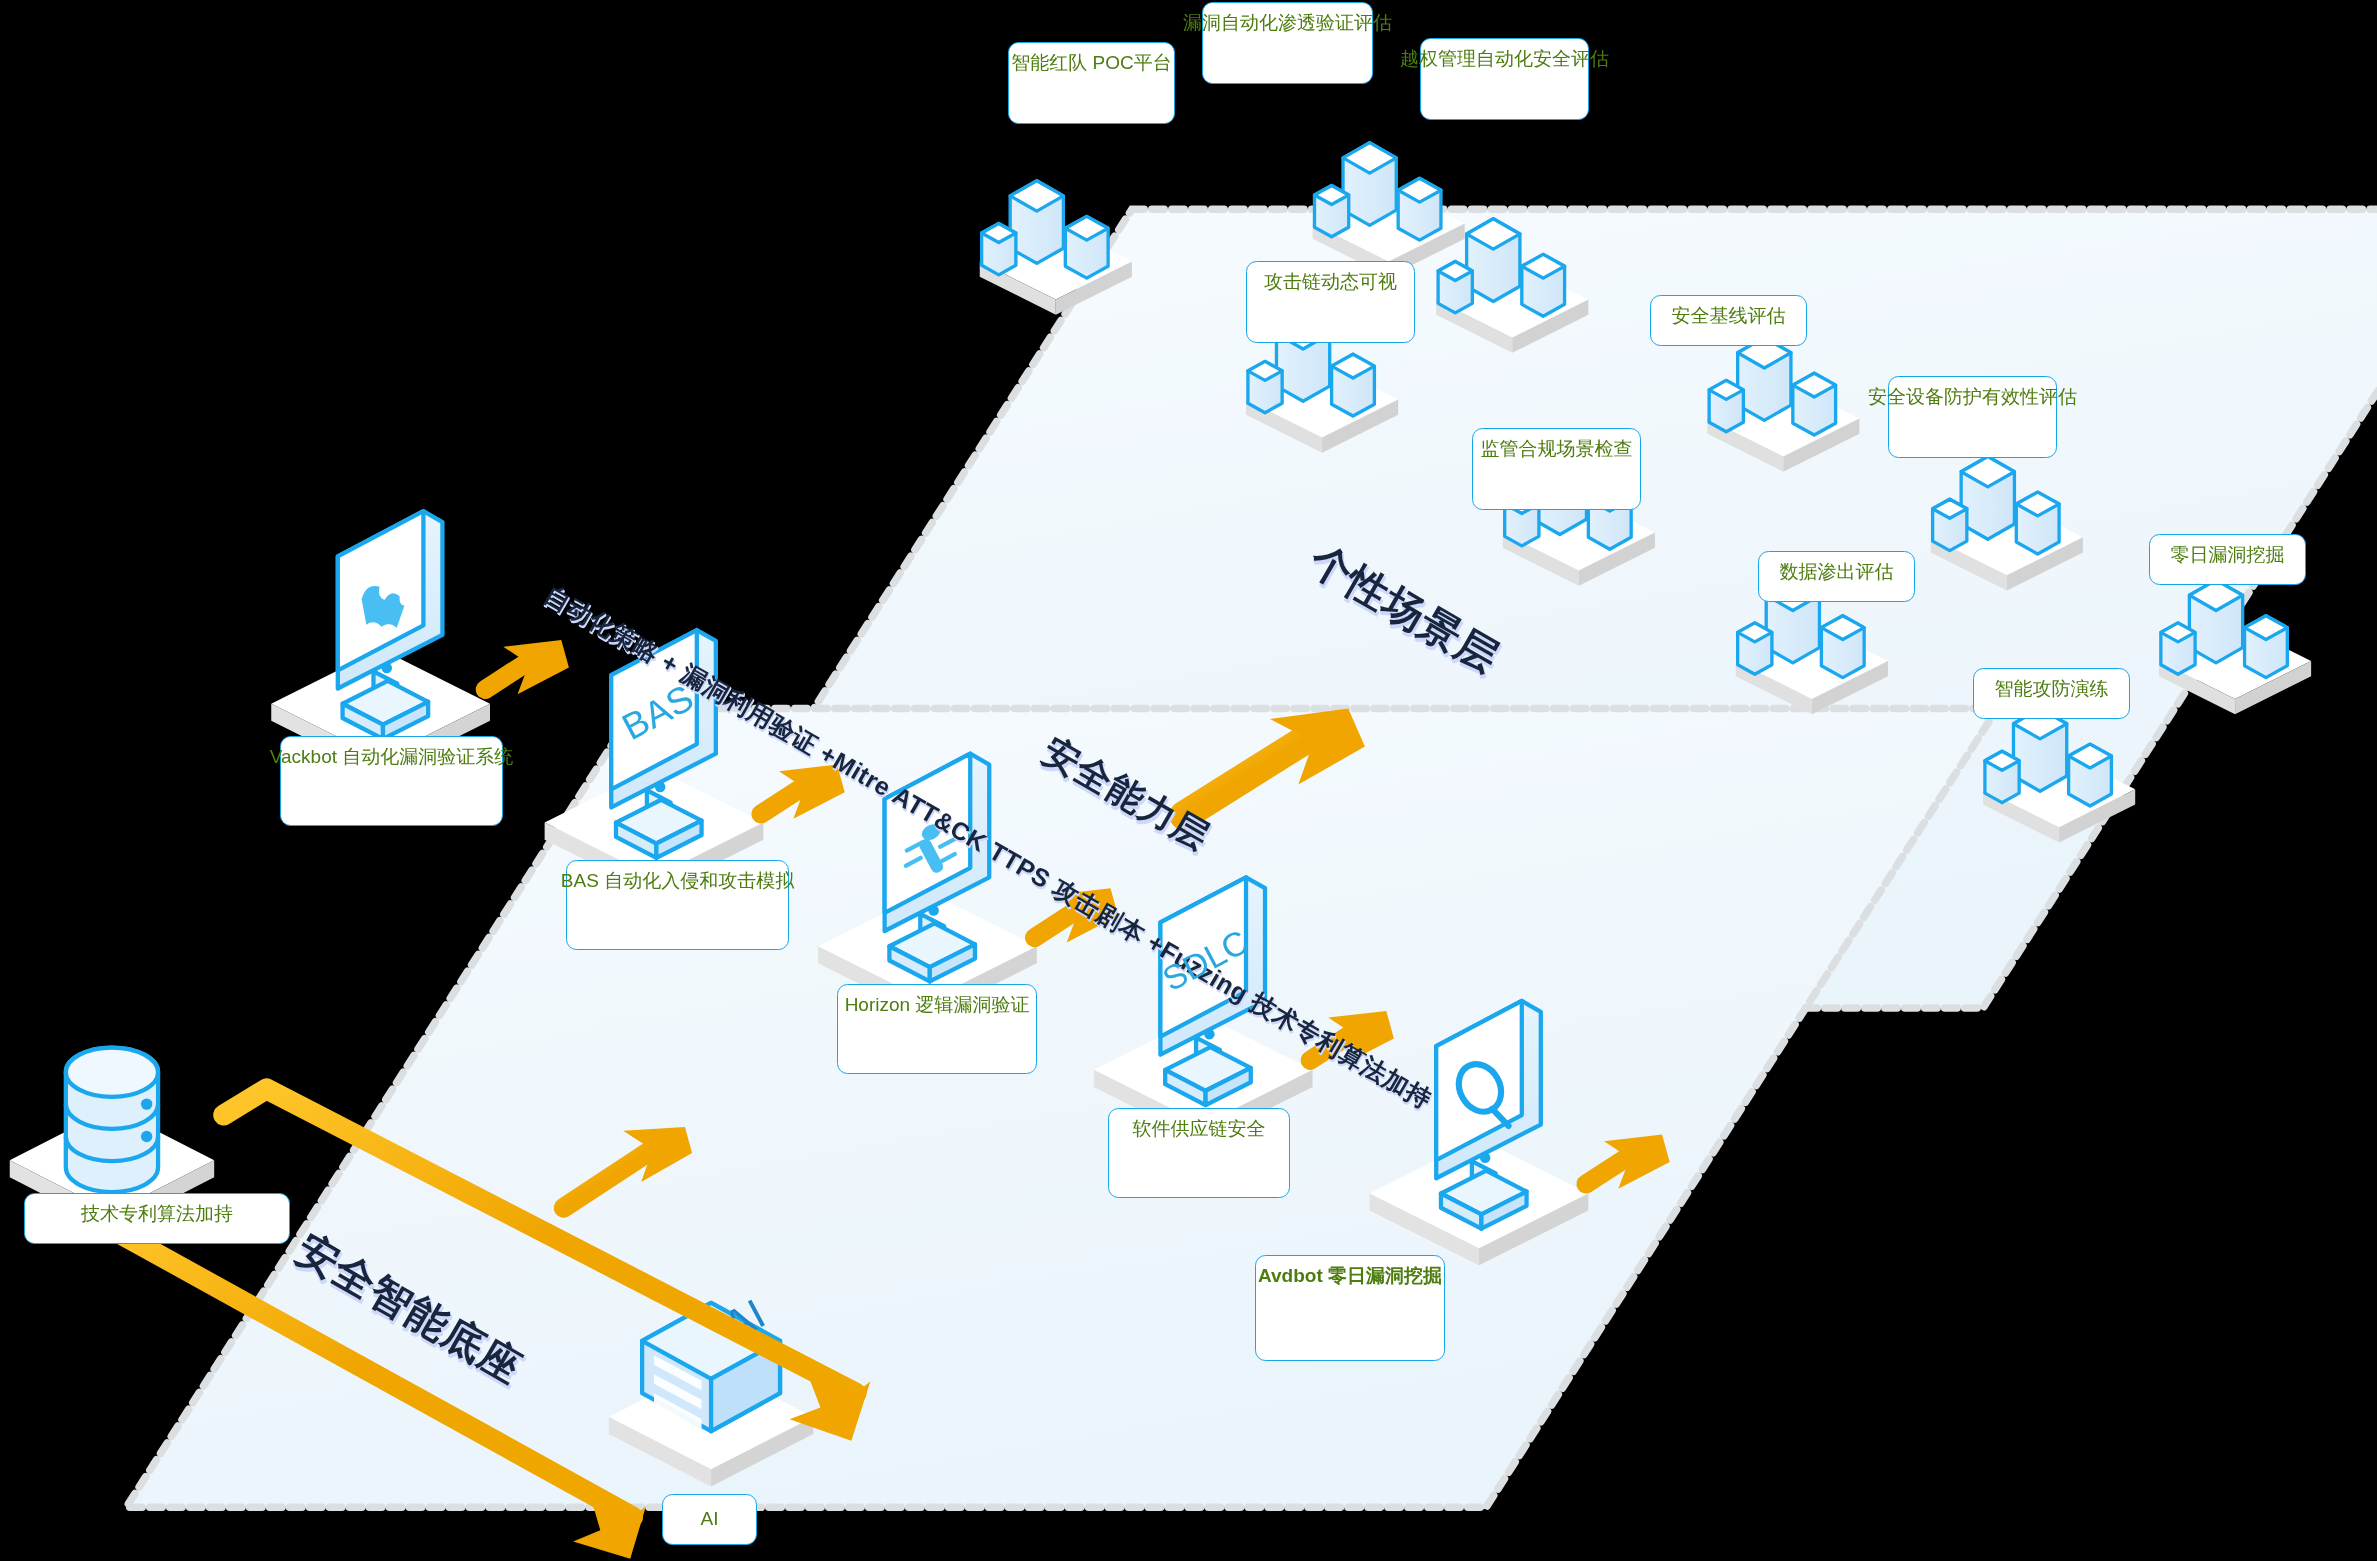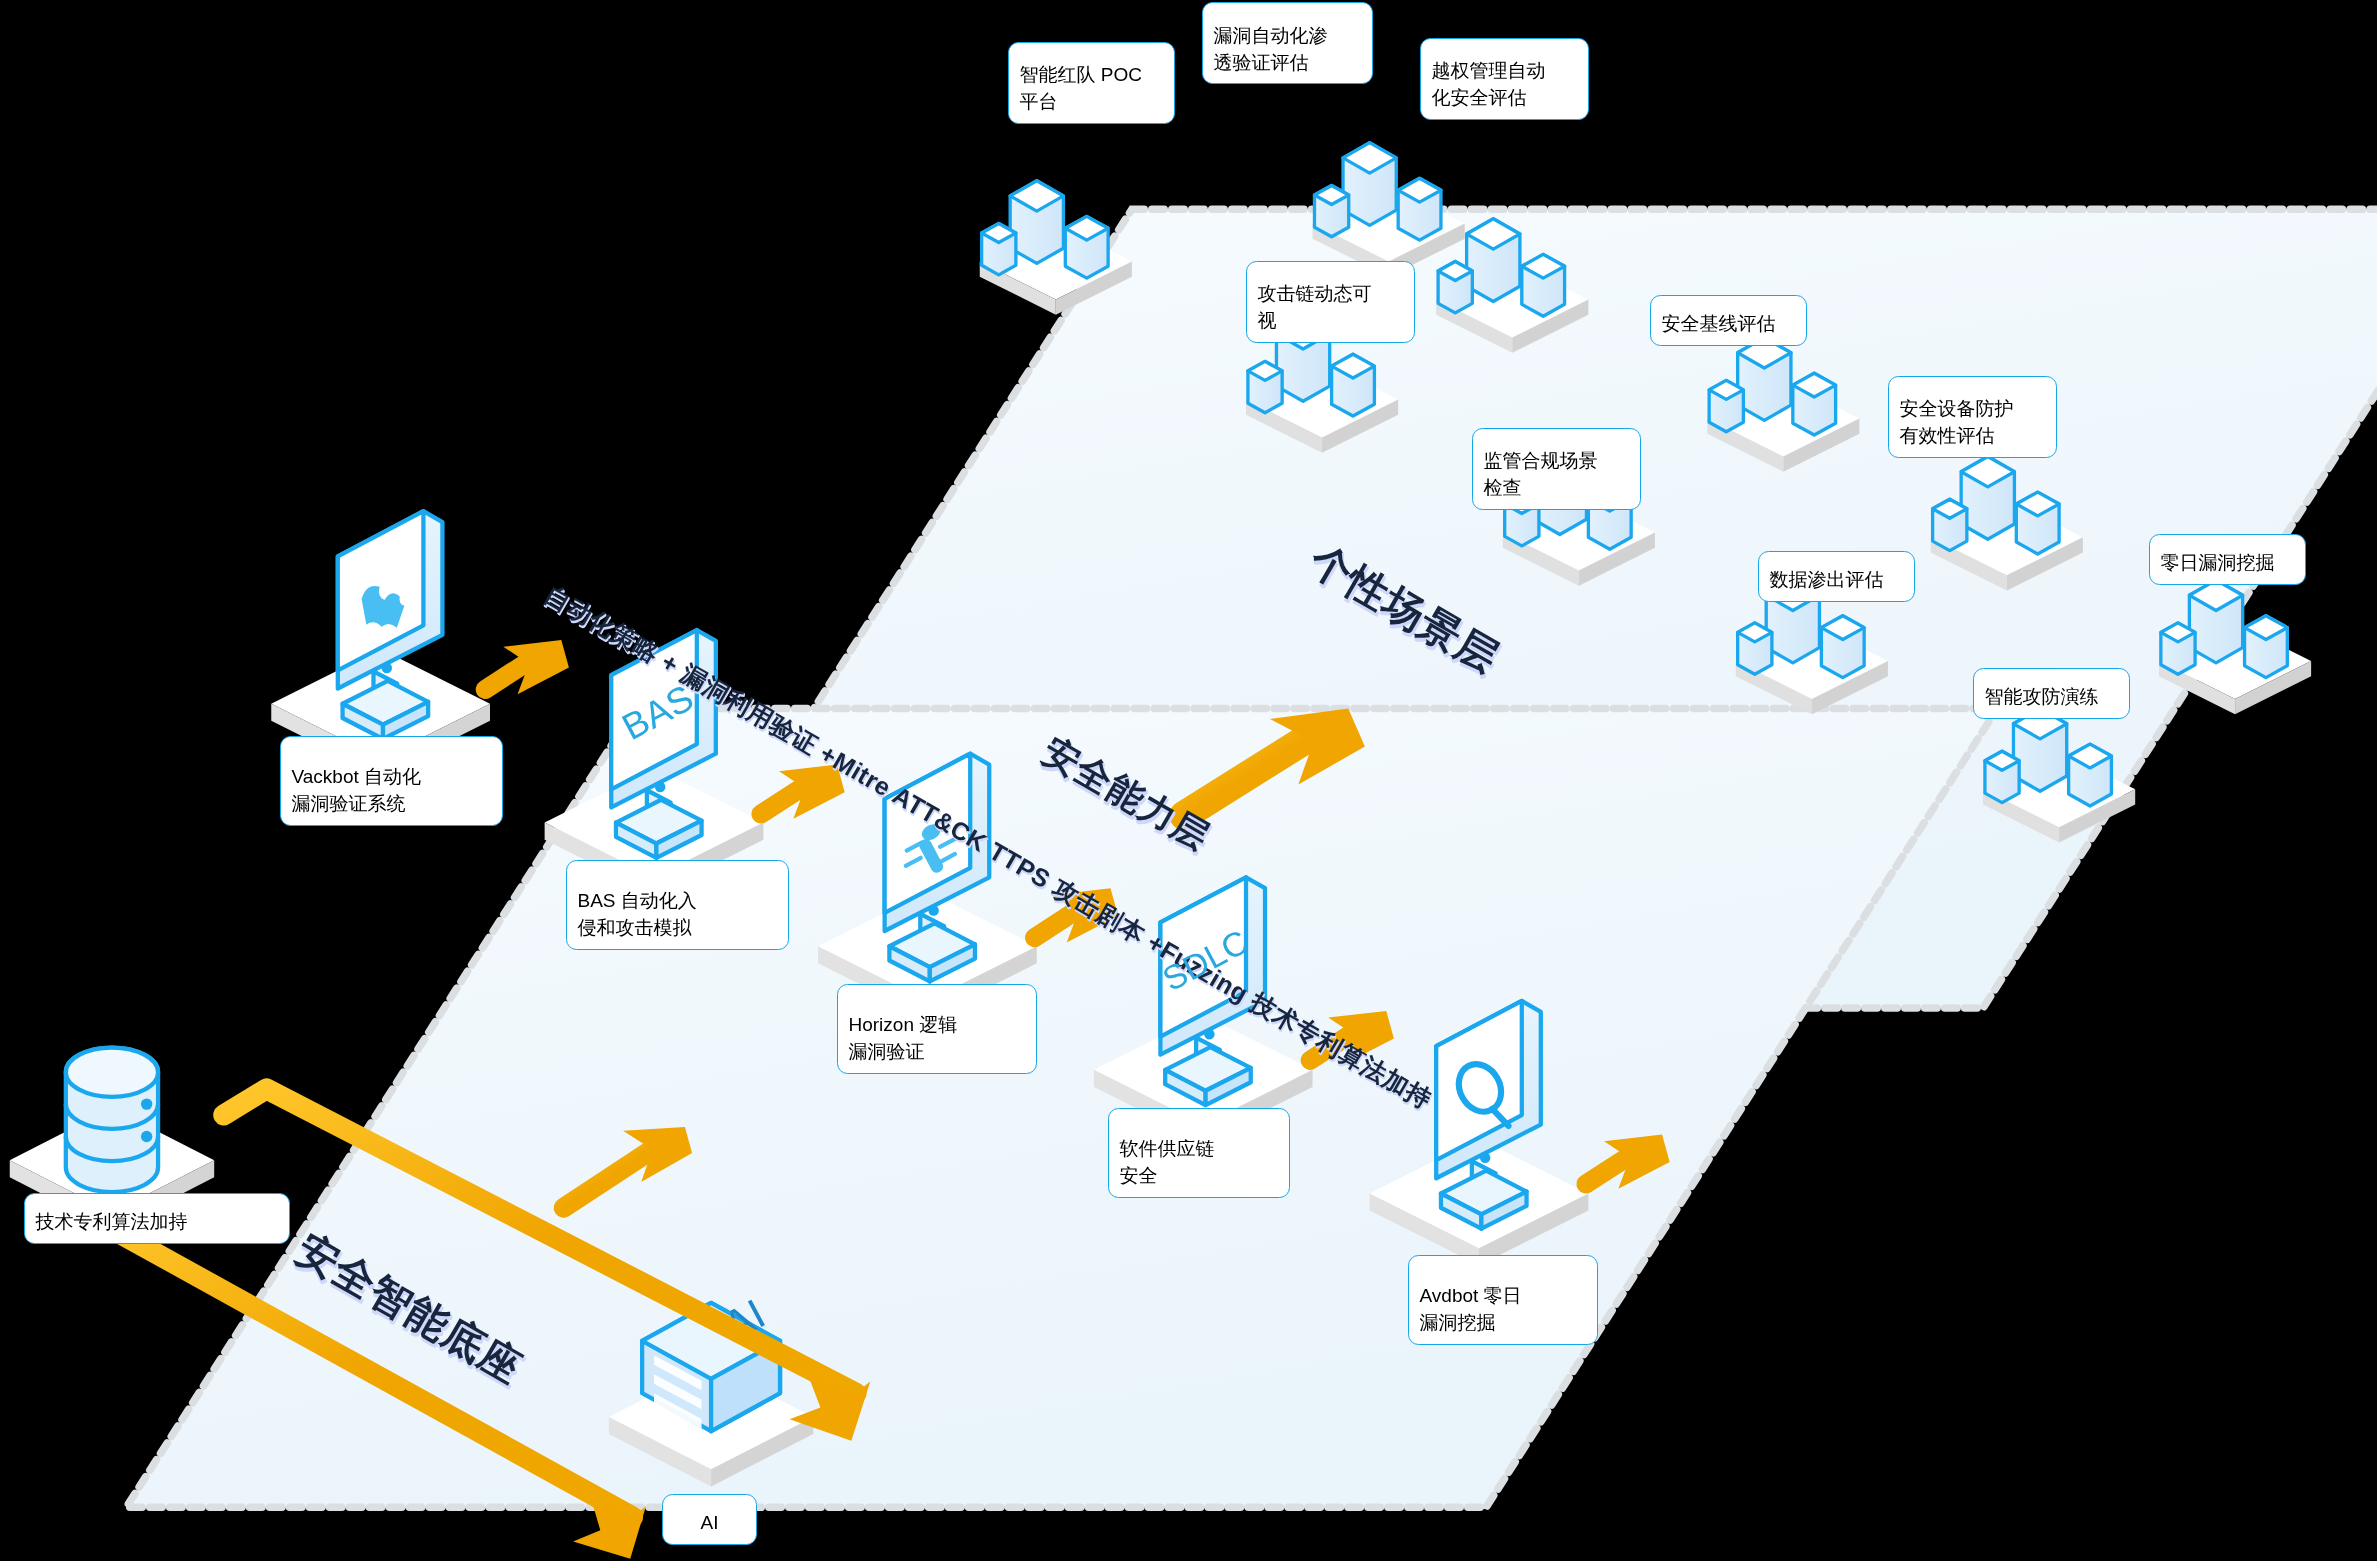--- a/index.html
+++ b/index.html
@@ -12,24 +12,23 @@
   }
   svg.layer{position:absolute;left:0;top:0;width:2502px;height:1562px;overflow:visible;}
 
   
   .callout{
     position:absolute;
     box-sizing:border-box;
     background:#fff;
     border:1.9px solid #14a7e8;
     border-radius:10.5px;
-    color:#000000;
+    color:#4d7c0f;
     display:flex;
-    flex-direction:column;
-    justify-content:flex-end;
+    justify-content:center;
     padding:6.7px 10.5px;
     line-height:1.42;
     z-index:40;
   }
   .callout span{display:block;white-space:nowrap;}
   .c-40{font-size:19px;}
 
   
   .planetitle{
     position:absolute;
@@ -471,21 +470,21 @@
   <div class="callout c-40" style="left:837px;top:984px;width:200px;height:90px;">
     <span>Horizon 逻辑</span>
     <span>漏洞验证</span>
   </div>
 
   <div class="callout c-40" style="left:1108px;top:1108px;width:182px;height:90px;">
     <span>软件供应链</span>
     <span>安全</span>
   </div>
 
-  <div class="callout c-40" style="left:1408px;top:1255px;width:190px;height:90px;">
+  <div class="callout c-40" style="left:1255px;top:1255px;width:190px;height:106px;font-weight:bold;">
     <span>Avdbot 零日</span>
     <span>漏洞挖掘</span>
   </div>
 
   <div class="callout c-40" style="left:24px;top:1193px;width:266px;height:51px;">
     <span>技术专利算法加持</span>
   </div>
 
   <div class="callout c-40" style="left:662px;top:1494px;width:95px;height:51px;align-items:center;">
     <span style="text-align:center;">AI</span>

